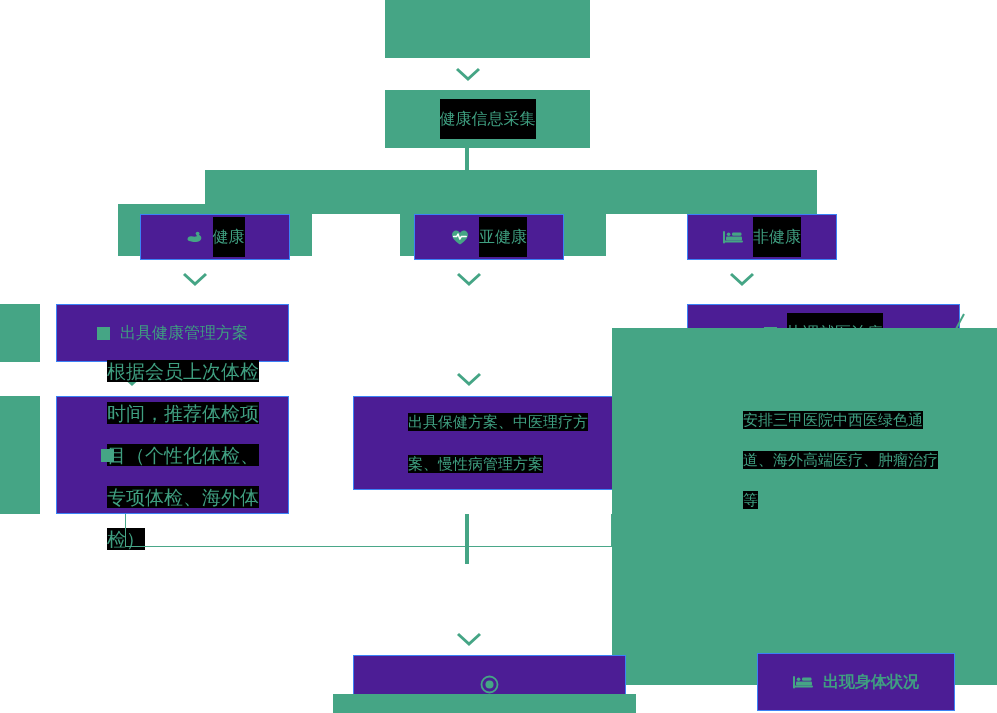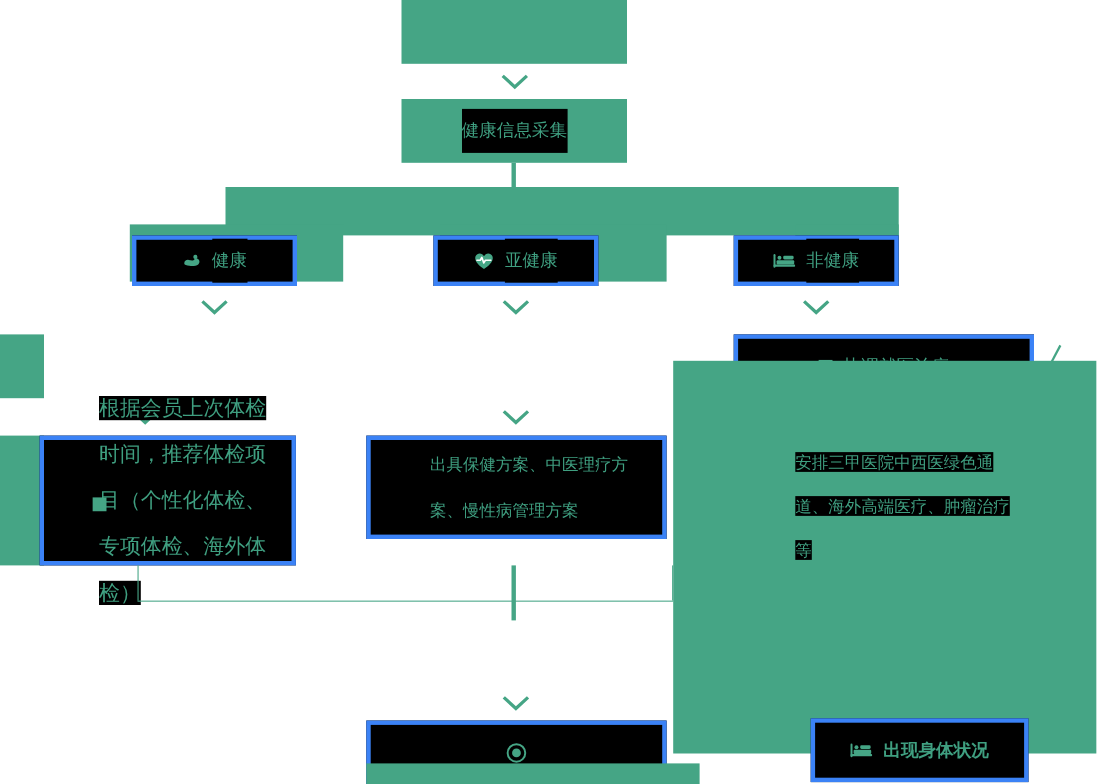--- a/index.html
+++ b/index.html
@@ -19,24 +19,25 @@
     overflow: hidden;
   }
 
   
   .node {
     position: absolute;
     box-sizing: border-box;
     display: flex;
     align-items: center;
     justify-content: center;
+    margin-left: 20px;
   }
   .node-outline {
-    background: #000000;
-    border: 4px solid #3b82f6;
+    background: #4c1d95;
+    border: 1px solid #3b82f6;
   }
   .node-solid {
     background: #45a585;
   }
   .node-label {
     display: inline-flex;
     align-items: center;
     gap: 10px;
     color: #3f9f80;
     font-size: 16px;
@@ -178,20 +179,30 @@
         <path d="M2 3 L13 13 L24 3" fill="none" stroke="#45a585" stroke-width="3"></path>
       </svg>
   </div>
   <div class="chev" style="left:729px; top:271px;">
     <svg viewBox="0 0 26 16">
         <path d="M2 3 L13 13 L24 3" fill="none" stroke="#45a585" stroke-width="3"></path>
       </svg>
   </div>
 
   <div class="overlay" style="left:0px; top:304px; width:40px; height:58px;"></div>
+  <div class="node node-outline" style="left:36px; top:304px; width:233px; height:58px;">
+    <span class="node-label">
+      <span class="icon">
+        <svg width="13" height="13" viewBox="0 0 13 13">
+            <rect x="0" y="0" width="13" height="13" fill="#45a585"></rect>
+          </svg>
+      </span>
+      <span>出具健康管理方案</span>
+    </span>
+  </div>
 
 
   <div class="node node-outline" style="left:667px; top:304px; width:273px; height:58px;">
     <span class="node-label">
       <span class="icon">
         <svg width="13" height="13" viewBox="0 0 13 13">
             <rect x="0" y="0" width="13" height="13" fill="#45a585"></rect>
           </svg>
       </span>
       <span class="sel">协调就医治疗</span>

